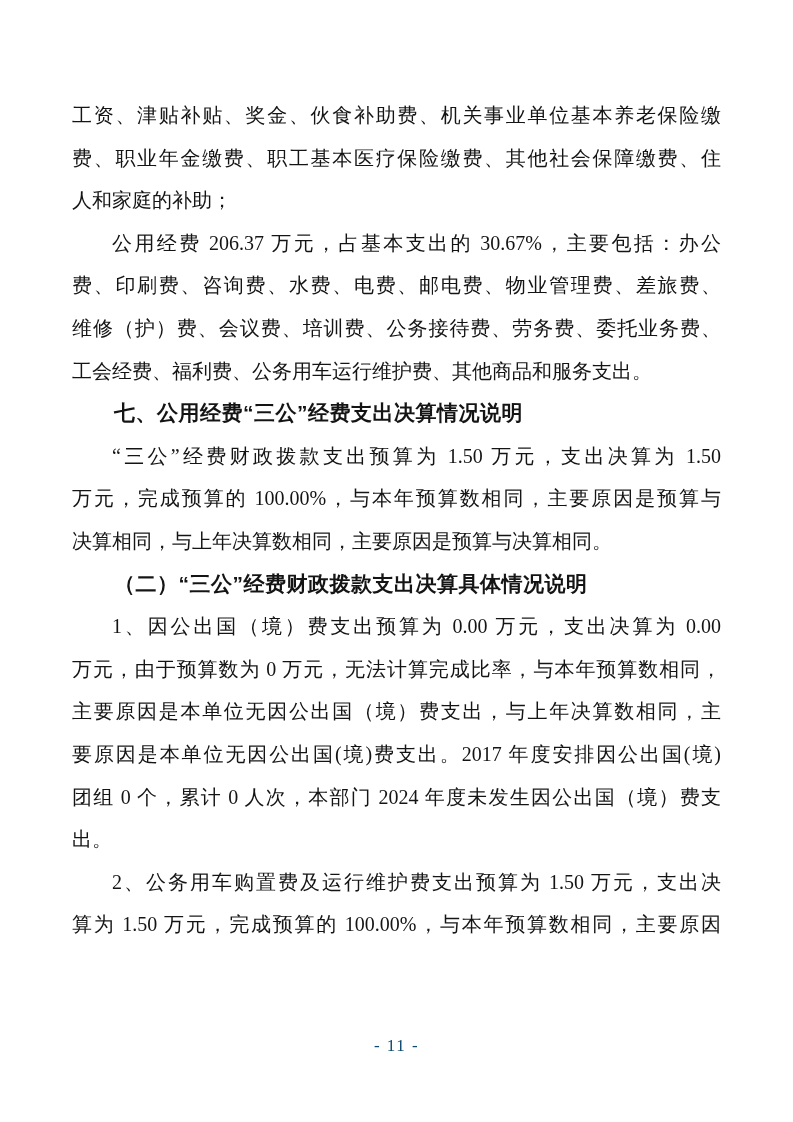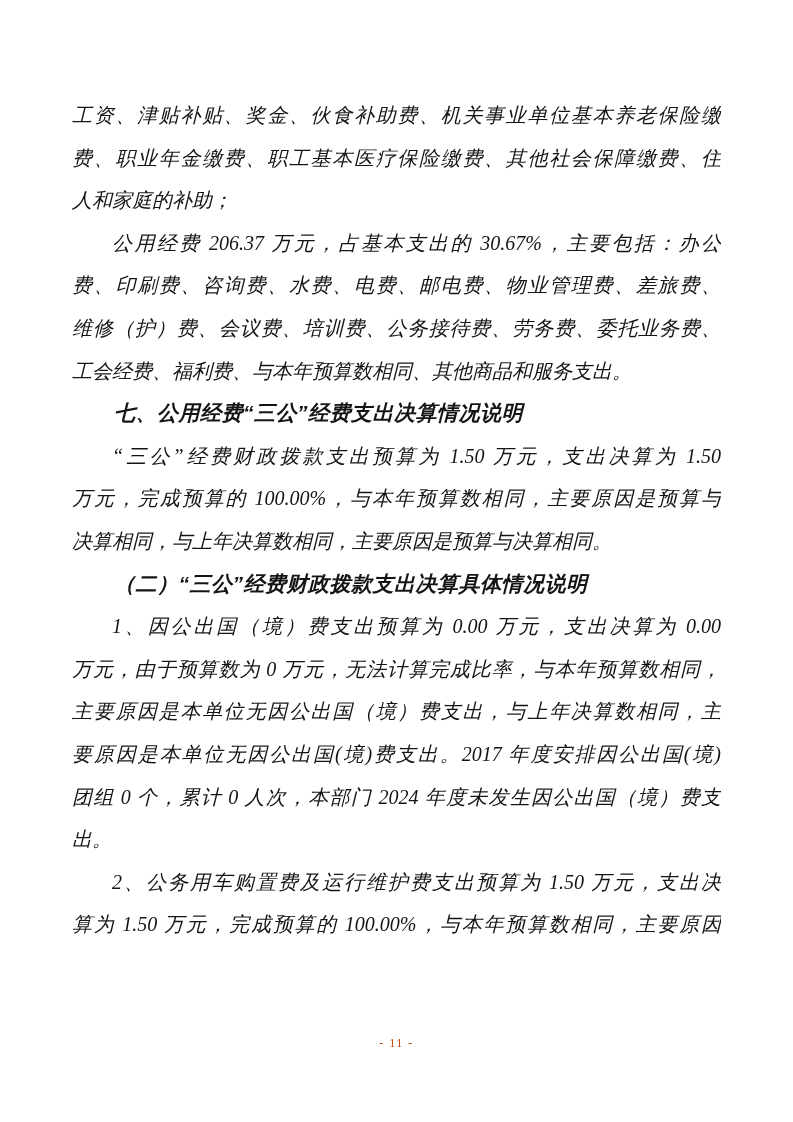--- a/index.html
+++ b/index.html
@@ -17,53 +17,52 @@
     left: 72px;
     top: 94px;
     width: 649px;
   }
   .line {
     height: 42.6px;
     line-height: 42.6px;
     font-size: 20px;
     text-align: justify;
     overflow: hidden;
-    font-style: italic;
   }
   .fill { text-align-last: justify; }
   .indent { text-indent: 2em; }
   .heading {
     font-weight: bold;
     font-size: 21px;
     font-family: "Liberation Sans", "DejaVu Sans", sans-serif;
     letter-spacing: 0.5px;
   }
   .footer {
     position: absolute;
     left: 0;
     right: 0;
     top: 1036px;
     text-align: center;
-    font-size: 12px;
+    font-size: 17px;
     letter-spacing: 1.5px;
-    color: #c2410c;
+    color: #0c4a6e;
   }
 </style>
 </head>
 <body>
 
 <div class="page">
   <div class="content">
     <div class="line fill">工资、津贴补贴、奖金、伙食补助费、机关事业单位基本养老保险缴</div>
     <div class="line fill">费、职业年金缴费、职工基本医疗保险缴费、其他社会保障缴费、住</div>
     <div class="line">人和家庭的补助；</div>
     <div class="line fill indent">公用经费 206.37 万元，占基本支出的 30.67%，主要包括：办公</div>
     <div class="line fill">费、印刷费、咨询费、水费、电费、邮电费、物业管理费、差旅费、</div>
     <div class="line fill">维修（护）费、会议费、培训费、公务接待费、劳务费、委托业务费、</div>
-    <div class="line">工会经费、福利费、与本年预算数相同、其他商品和服务支出。</div>
+    <div class="line">工会经费、福利费、公务用车运行维护费、其他商品和服务支出。</div>
     <div class="line indent heading">七、公用经费“三公”经费支出决算情况说明</div>
     <div class="line fill indent">“三公”经费财政拨款支出预算为 1.50 万元，支出决算为 1.50</div>
     <div class="line fill">万元，完成预算的 100.00%，与本年预算数相同，主要原因是预算与</div>
     <div class="line">决算相同，与上年决算数相同，主要原因是预算与决算相同。</div>
     <div class="line indent heading">（二）“三公”经费财政拨款支出决算具体情况说明</div>
     <div class="line fill indent">1、因公出国（境）费支出预算为 0.00 万元，支出决算为 0.00</div>
     <div class="line fill">万元，由于预算数为 0 万元，无法计算完成比率，与本年预算数相同，</div>
     <div class="line fill">主要原因是本单位无因公出国（境）费支出，与上年决算数相同，主</div>
     <div class="line fill">要原因是本单位无因公出国(境)费支出。2017 年度安排因公出国(境)</div>
     <div class="line fill">团组 0 个，累计 0 人次，本部门 2024 年度未发生因公出国（境）费支</div>

